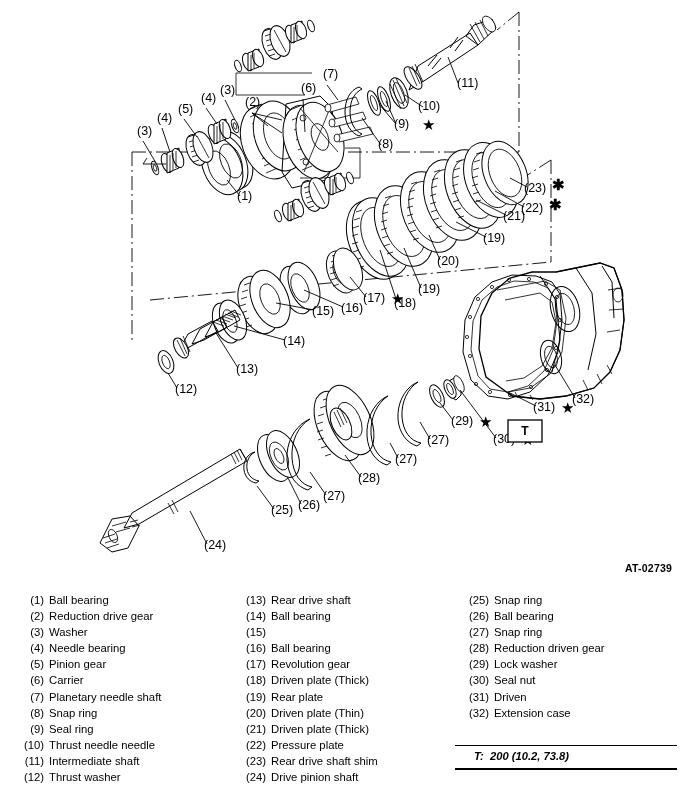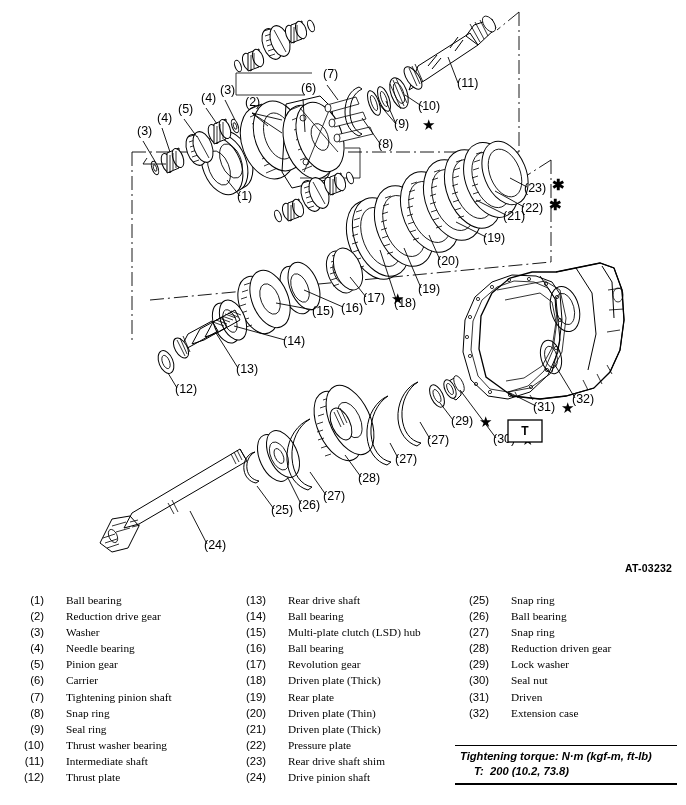--- a/index.html
+++ b/index.html
@@ -63,23 +63,22 @@
     line-height: 16.1px;
     white-space: nowrap;
   }
   .legend-num {
     width: 34px;
     text-align: right;
     flex: 0 0 34px;
     font-size: 11.3px;
   }
   .legend-label {
-    padding-left: 22px;
+    padding-left: 5px;
     font-size: 11.3px;
-    font-family: Liberation Serif, serif;
   }
 
   
   #torque-box {
     position: absolute;
     left: 455px;
     top: 745px;
     width: 222px;
     border-top: 1.6px solid #000;
     border-bottom: 2.4px solid #000;
@@ -632,21 +631,21 @@
             <text class="callout" x="572" y="403">(32)</text>
           </g>
         </g>
 
       <g>
         <rect x="508" y="420" width="34" height="22" fill="#fff" stroke="#000" stroke-width="1.3"></rect>
         <text class="tbox-label" x="525" y="435" text-anchor="middle">T</text>
       </g>
     </svg>
 
-    <div class="fig-id">AT-03232</div>
+    <div class="fig-id">AT-02739</div>
   </div>
 
   <div id="legend">
     <div class="legend-col c1" id="legend-col-1">
         <div class="legend-row">
           <span class="legend-num">(1)</span>
           <span class="legend-label">Ball bearing</span>
         </div>
         <div class="legend-row">
           <span class="legend-num">(2)</span>
@@ -663,55 +662,54 @@
         <div class="legend-row">
           <span class="legend-num">(5)</span>
           <span class="legend-label">Pinion gear</span>
         </div>
         <div class="legend-row">
           <span class="legend-num">(6)</span>
           <span class="legend-label">Carrier</span>
         </div>
         <div class="legend-row">
           <span class="legend-num">(7)</span>
-          <span class="legend-label">Tightening pinion shaft</span>
+          <span class="legend-label">Planetary needle shaft</span>
         </div>
         <div class="legend-row">
           <span class="legend-num">(8)</span>
           <span class="legend-label">Snap ring</span>
         </div>
         <div class="legend-row">
           <span class="legend-num">(9)</span>
           <span class="legend-label">Seal ring</span>
         </div>
         <div class="legend-row">
           <span class="legend-num">(10)</span>
-          <span class="legend-label">Thrust washer bearing</span>
+          <span class="legend-label">Thrust needle needle</span>
         </div>
         <div class="legend-row">
           <span class="legend-num">(11)</span>
           <span class="legend-label">Intermediate shaft</span>
         </div>
         <div class="legend-row">
           <span class="legend-num">(12)</span>
-          <span class="legend-label">Thrust plate</span>
+          <span class="legend-label">Thrust washer</span>
         </div>
       </div>
     <div class="legend-col c2" id="legend-col-2">
         <div class="legend-row">
           <span class="legend-num">(13)</span>
           <span class="legend-label">Rear drive shaft</span>
         </div>
         <div class="legend-row">
           <span class="legend-num">(14)</span>
           <span class="legend-label">Ball bearing</span>
         </div>
         <div class="legend-row">
           <span class="legend-num">(15)</span>
-          <span class="legend-label">Multi-plate clutch (LSD) hub</span>
         </div>
         <div class="legend-row">
           <span class="legend-num">(16)</span>
           <span class="legend-label">Ball bearing</span>
         </div>
         <div class="legend-row">
           <span class="legend-num">(17)</span>
           <span class="legend-label">Revolution gear</span>
         </div>
         <div class="legend-row">
@@ -773,20 +771,19 @@
           <span class="legend-label">Driven</span>
         </div>
         <div class="legend-row">
           <span class="legend-num">(32)</span>
           <span class="legend-label">Extension case</span>
         </div>
       </div>
   </div>
 
   <div id="torque-box">
-    <div class="t-line l1">Tightening torque: N·m (kgf-m, ft-lb)</div>
     <div class="t-line l2">
       <span class="t-key">T:</span>
       <span class="t-val">200 (10.2, 73.8)</span>
     </div>
   </div>
 
 </div>
 
 </body></html>

